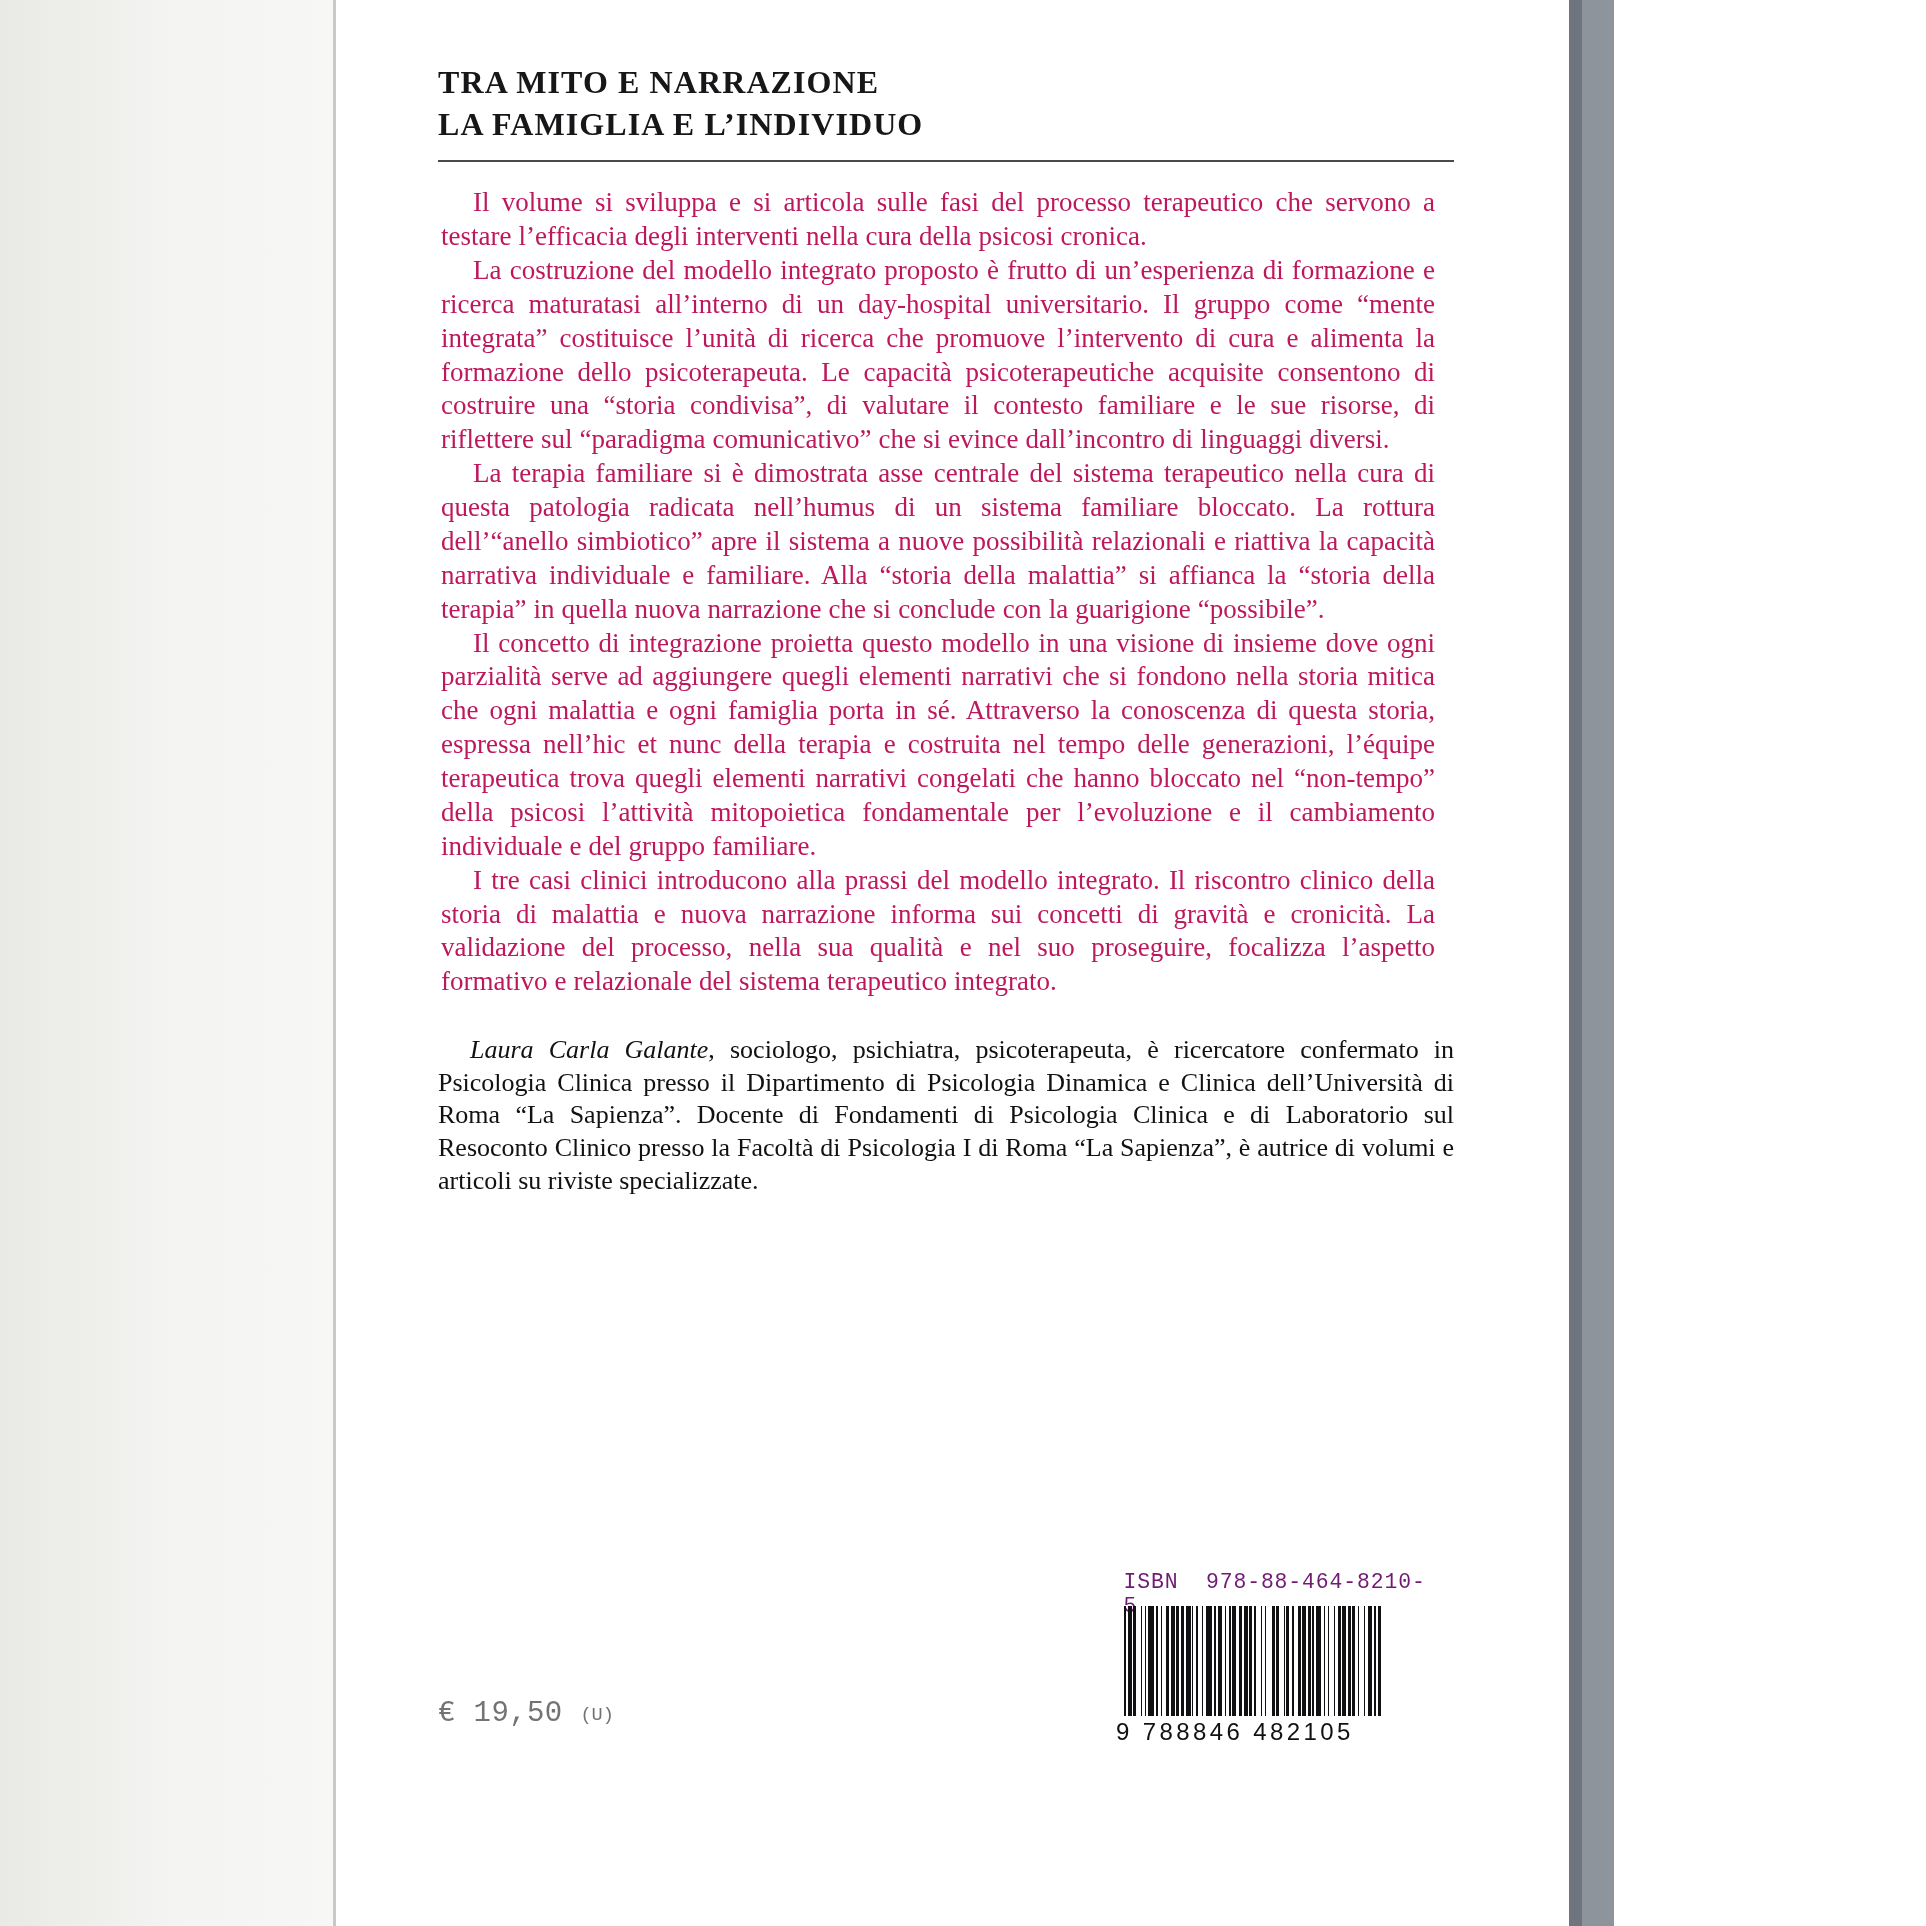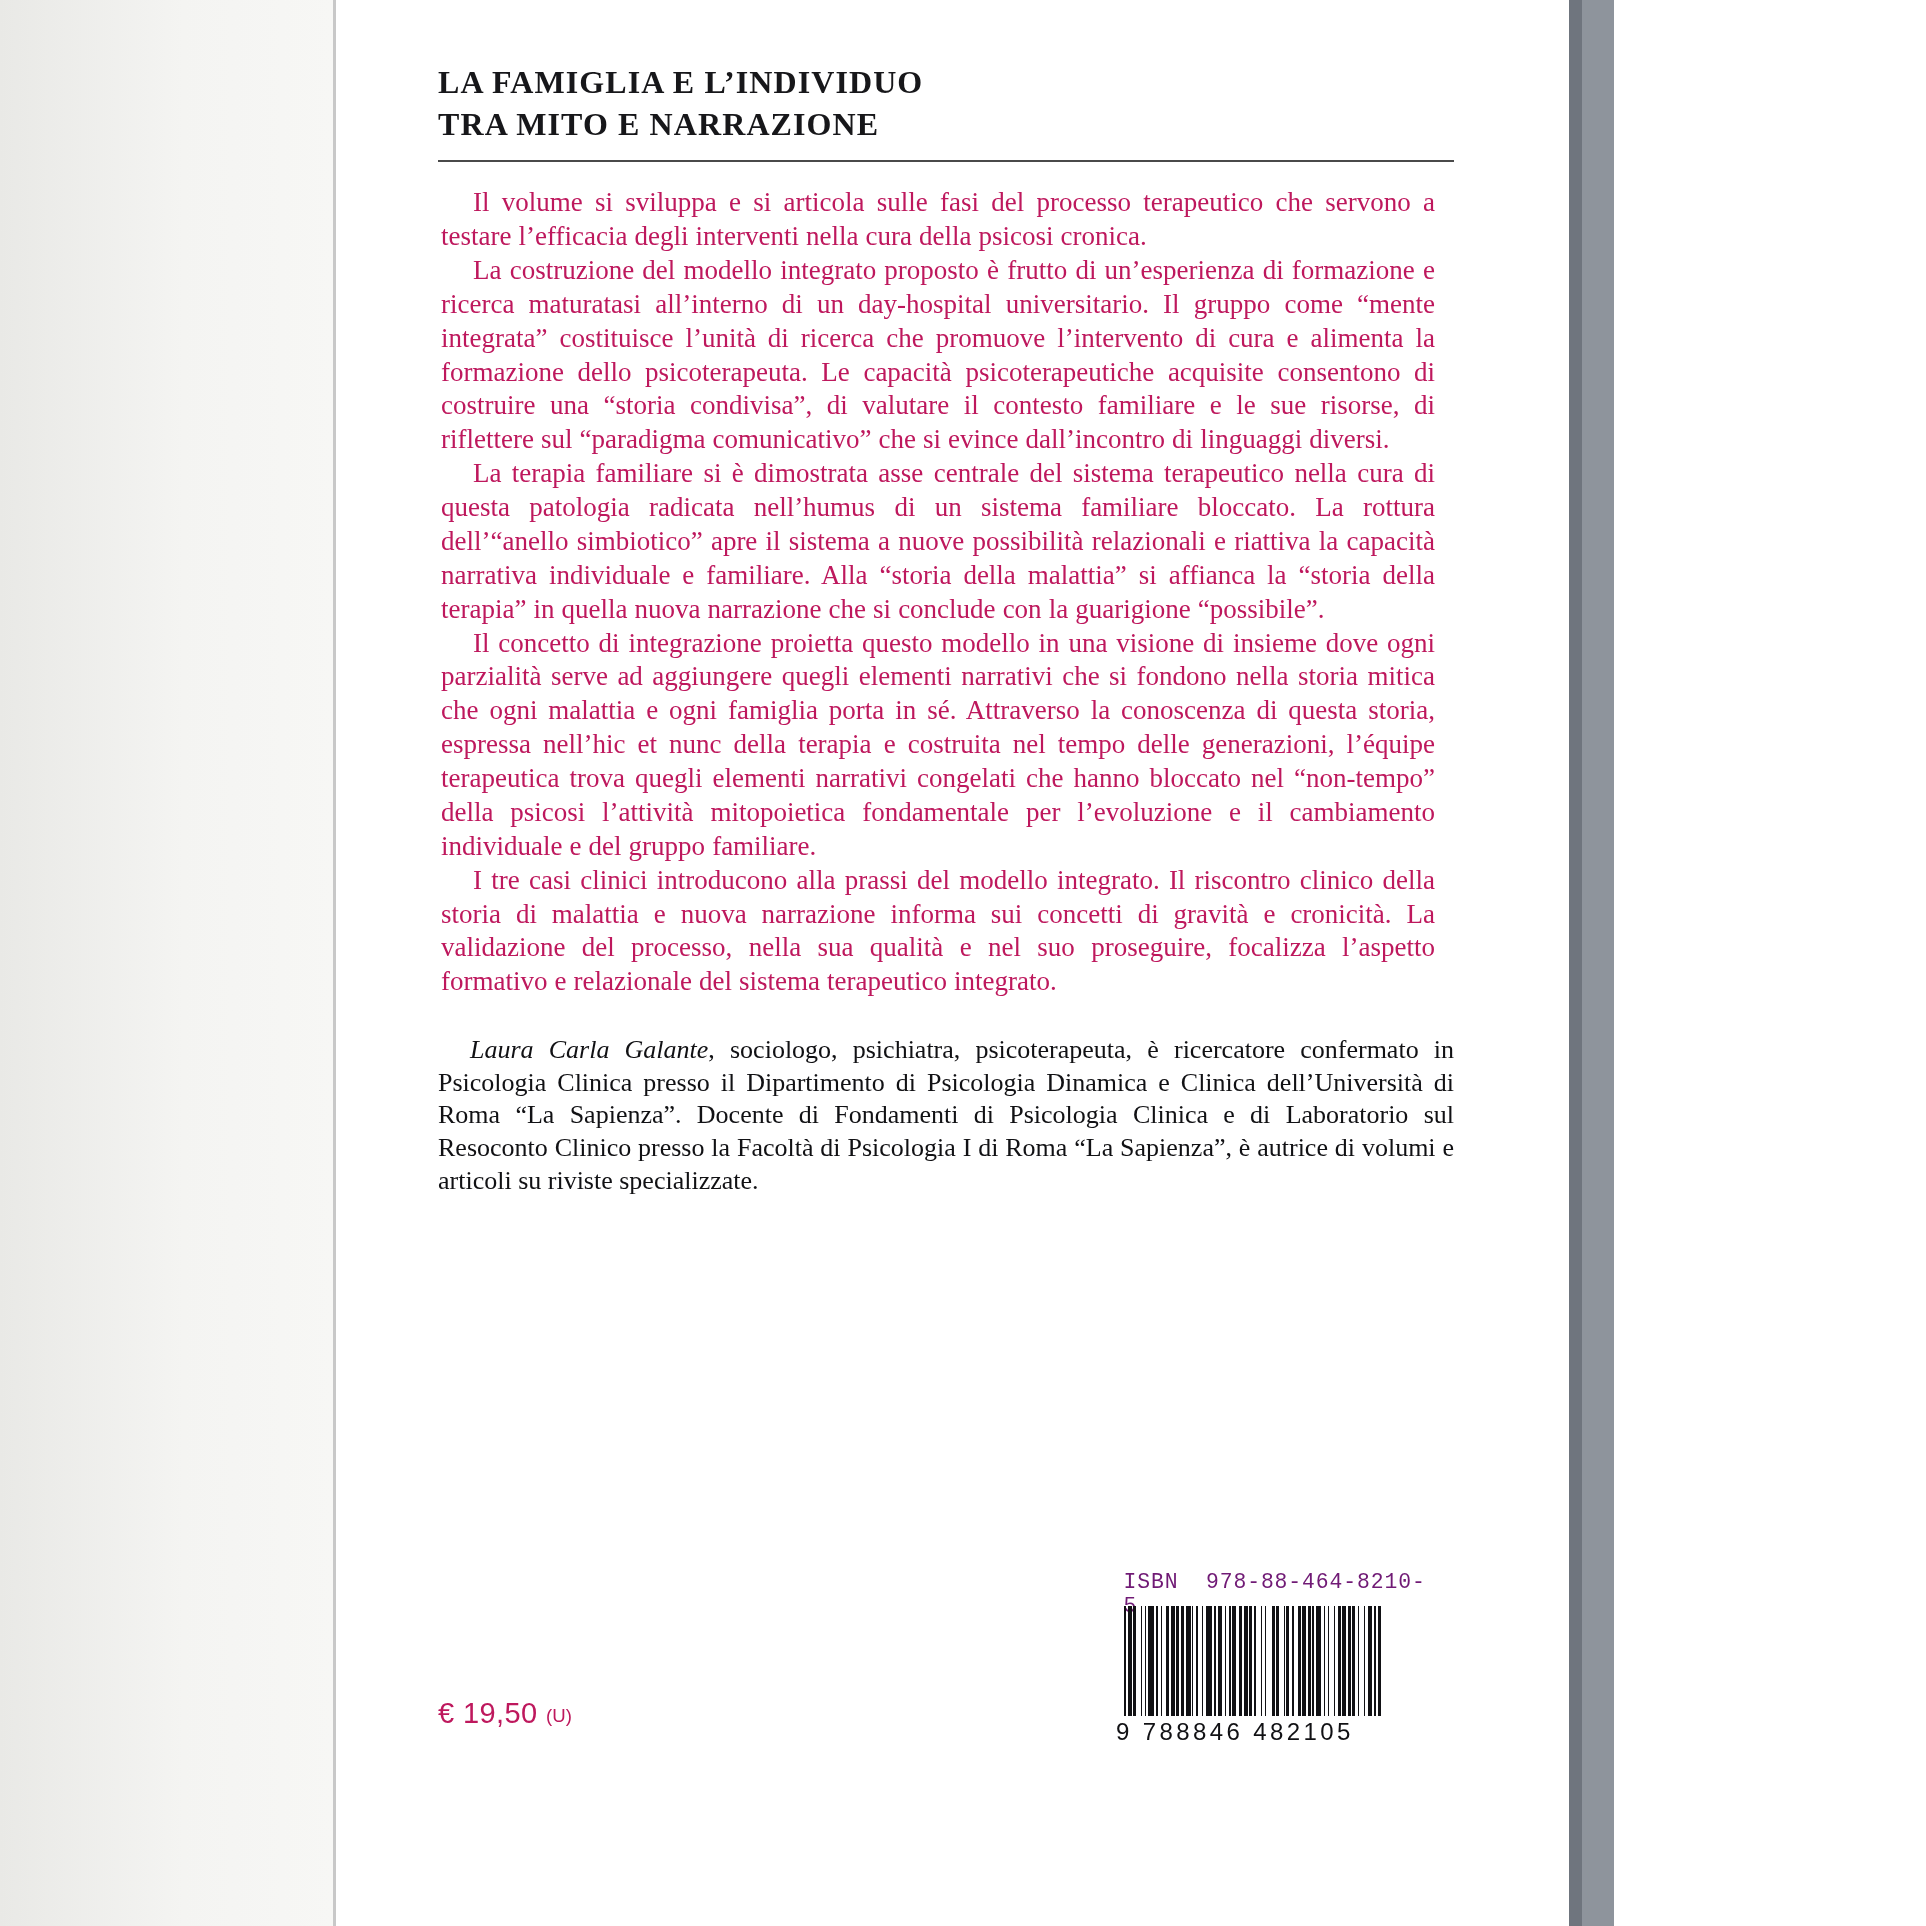--- a/index.html
+++ b/index.html
@@ -164,23 +164,23 @@
     letter-spacing: 3.4px;
     color: #111114;
     white-space: nowrap;
   }
 
   
   #price {
     position: absolute;
     left: 438px;
     top: 1697px;
-    font-family: Liberation Sans, sans-serif;
+    font-family: Liberation Mono, monospace;
     font-size: 29px;
-    color: #be185d;
+    color: #737373;
     letter-spacing: 0.4px;
   }
   #price .u {
     font-size: 18.6px;
     vertical-align: 0.9px;
     letter-spacing: 0;
   }
 
   
   #left-shade {
@@ -197,22 +197,22 @@
 
 <div id="book-cover">
   <div id="left-shade"></div>
 
   <div id="panel"></div>
   <div id="panel-rule"></div>
 
   <div id="content">
 
     <div id="title-block">
+      <div class="title-line">TRA MITO E NARRAZIONE</div>
       <div class="title-line">LA FAMIGLIA E L’INDIVIDUO</div>
-      <div class="title-line">TRA MITO E NARRAZIONE</div>
     </div>
 
     <div id="blurb">
       <p class="para">Il volume si sviluppa e si articola sulle fasi del processo terapeutico che servono a testare l’efficacia degli interventi nella cura della psicosi cronica.</p>
       <p class="para">La costruzione del modello integrato proposto è frutto di un’esperienza di formazione e ricerca maturatasi all’interno di un day-hospital universitario. Il gruppo come “mente integrata” costituisce l’unità di ricerca che promuove l’intervento di cura e alimenta la formazione dello psicoterapeuta. Le capacità psicoterapeutiche acquisite consentono di costruire una “storia condivisa”, di valutare il contesto familiare e le sue risorse, di riflettere sul “paradigma comunicativo” che si evince dall’incontro di linguaggi diversi.</p>
       <p class="para">La terapia familiare si è dimostrata asse centrale del sistema terapeutico nella cura di questa patologia radicata nell’humus di un sistema familiare bloccato. La rottura dell’“anello simbiotico” apre il sistema a nuove possibilità relazionali e riattiva la capacità narrativa individuale e familiare. Alla “storia della malattia” si affianca la “storia della terapia” in quella nuova narrazione che si conclude con la guarigione “possibile”.</p>
       <p class="para">Il concetto di integrazione proietta questo modello in una visione di insieme dove ogni parzialità serve ad aggiungere quegli elementi narrativi che si fondono nella storia mitica che ogni malattia e ogni famiglia porta in sé. Attraverso la conoscenza di questa storia, espressa nell’hic et nunc della terapia e costruita nel tempo delle generazioni, l’équipe terapeutica trova quegli elementi narrativi congelati che hanno bloccato nel “non-tempo” della psicosi l’attività mitopoietica fondamentale per l’evoluzione e il cambiamento individuale e del gruppo familiare.</p>
       <p class="para">I tre casi clinici introducono alla prassi del modello integrato. Il riscontro clinico della storia di  malattia e  nuova narrazione informa sui concetti di gravità e cronicità. La validazione del processo, nella sua qualità e nel suo proseguire, focalizza l’aspetto formativo e relazionale del sistema terapeutico integrato.</p>
     </div>
 

